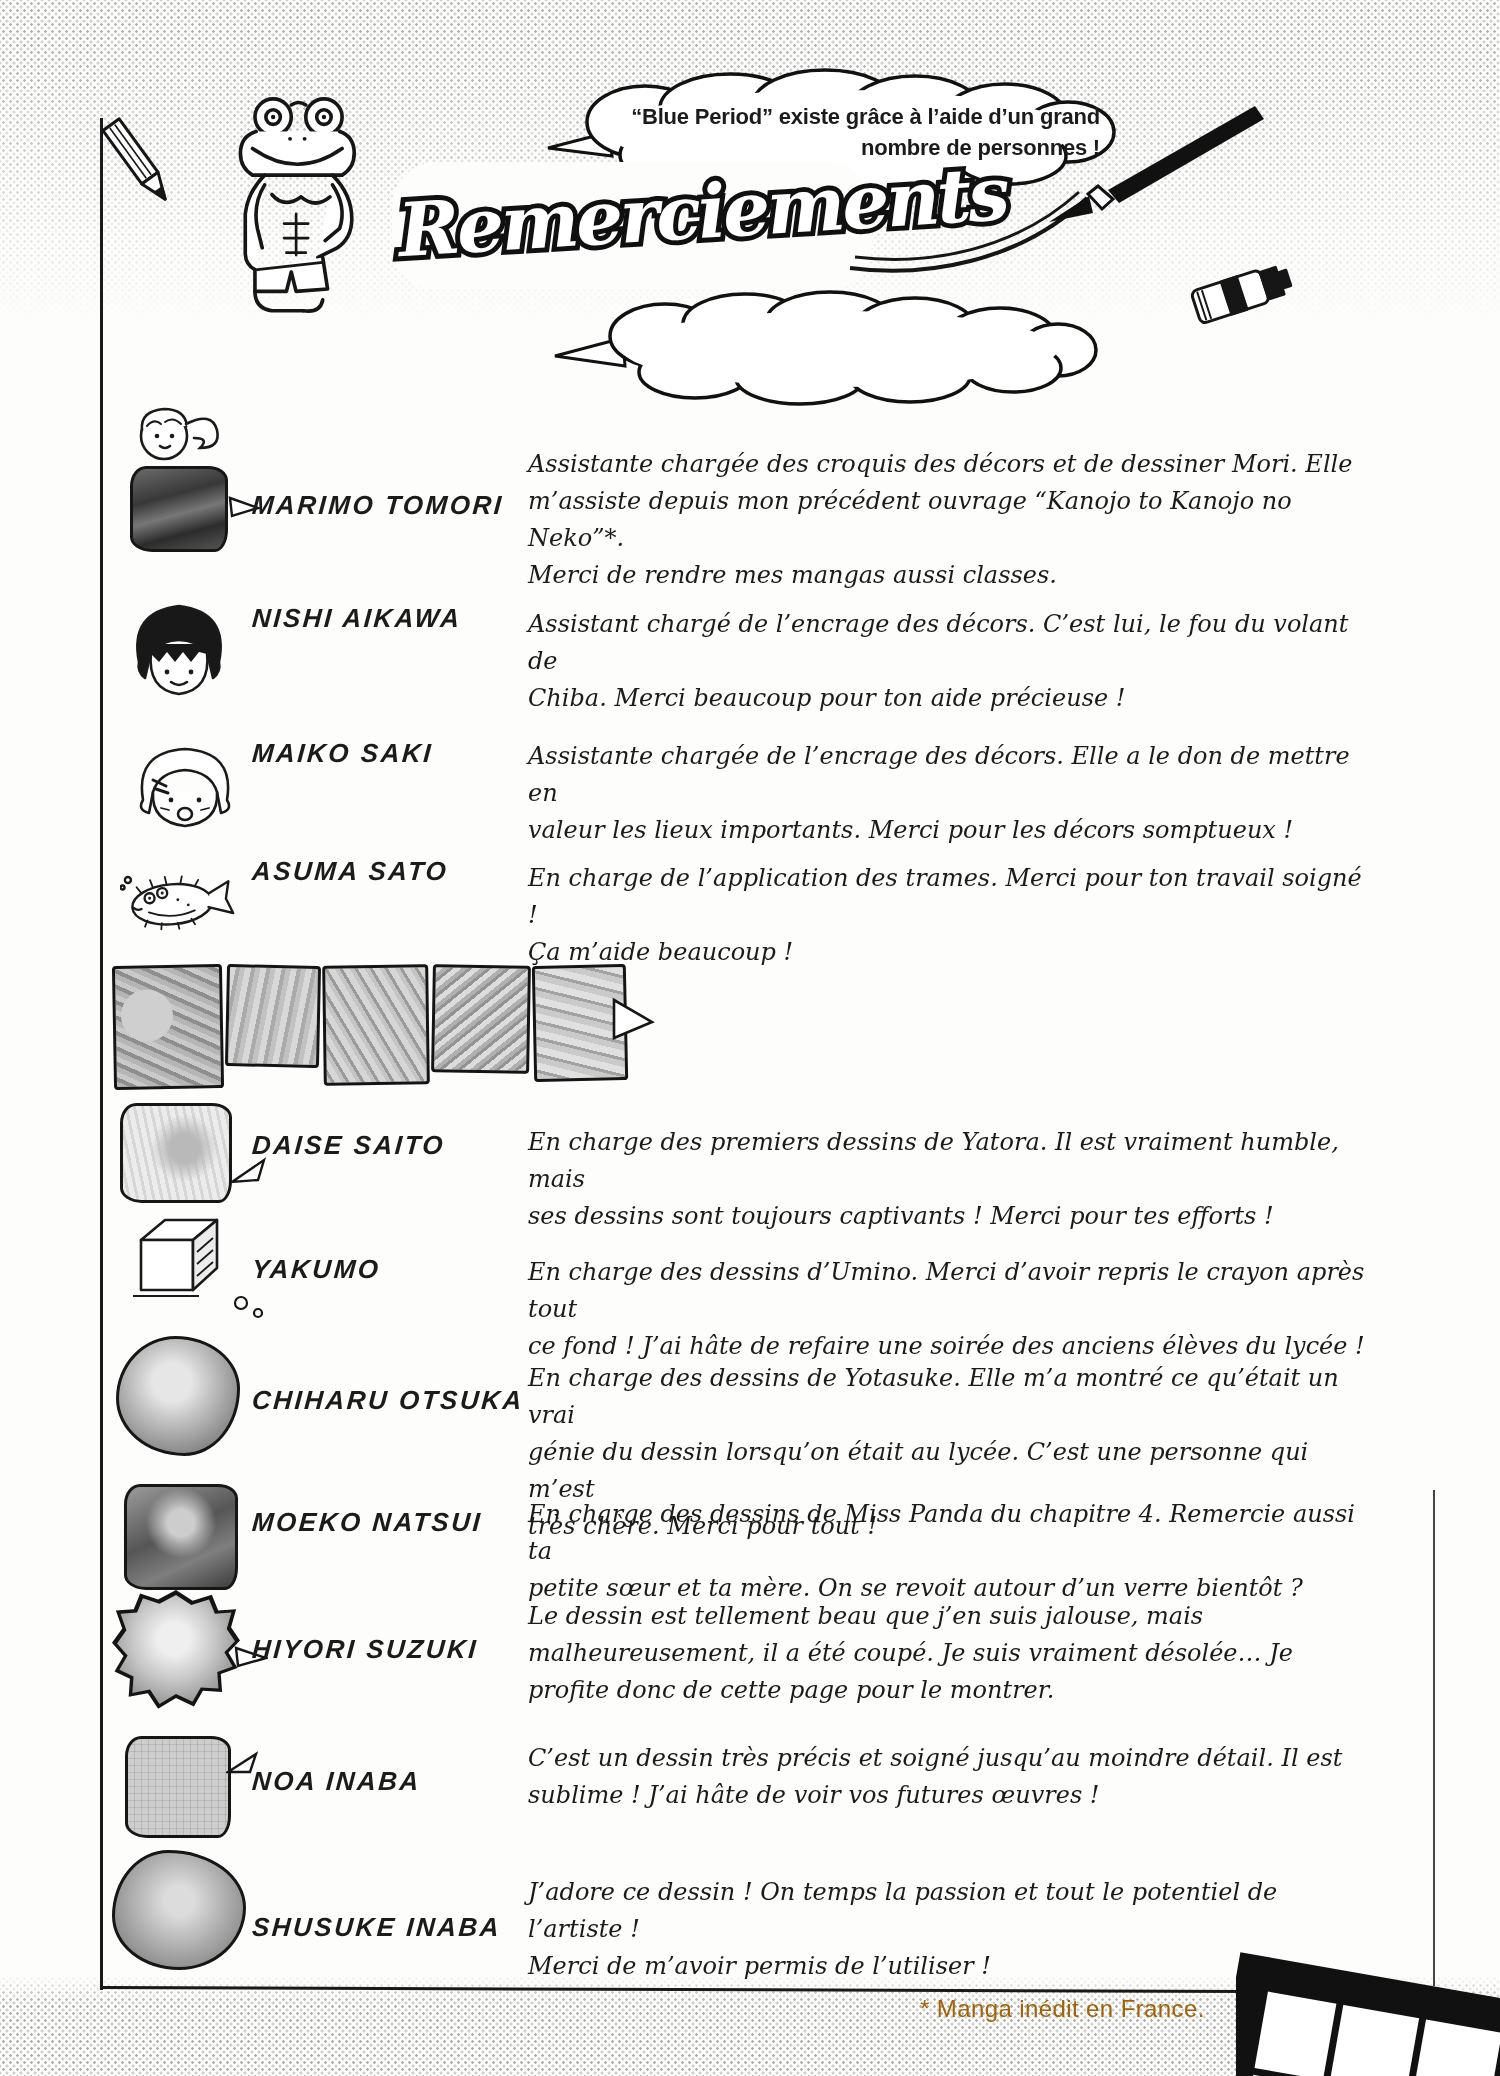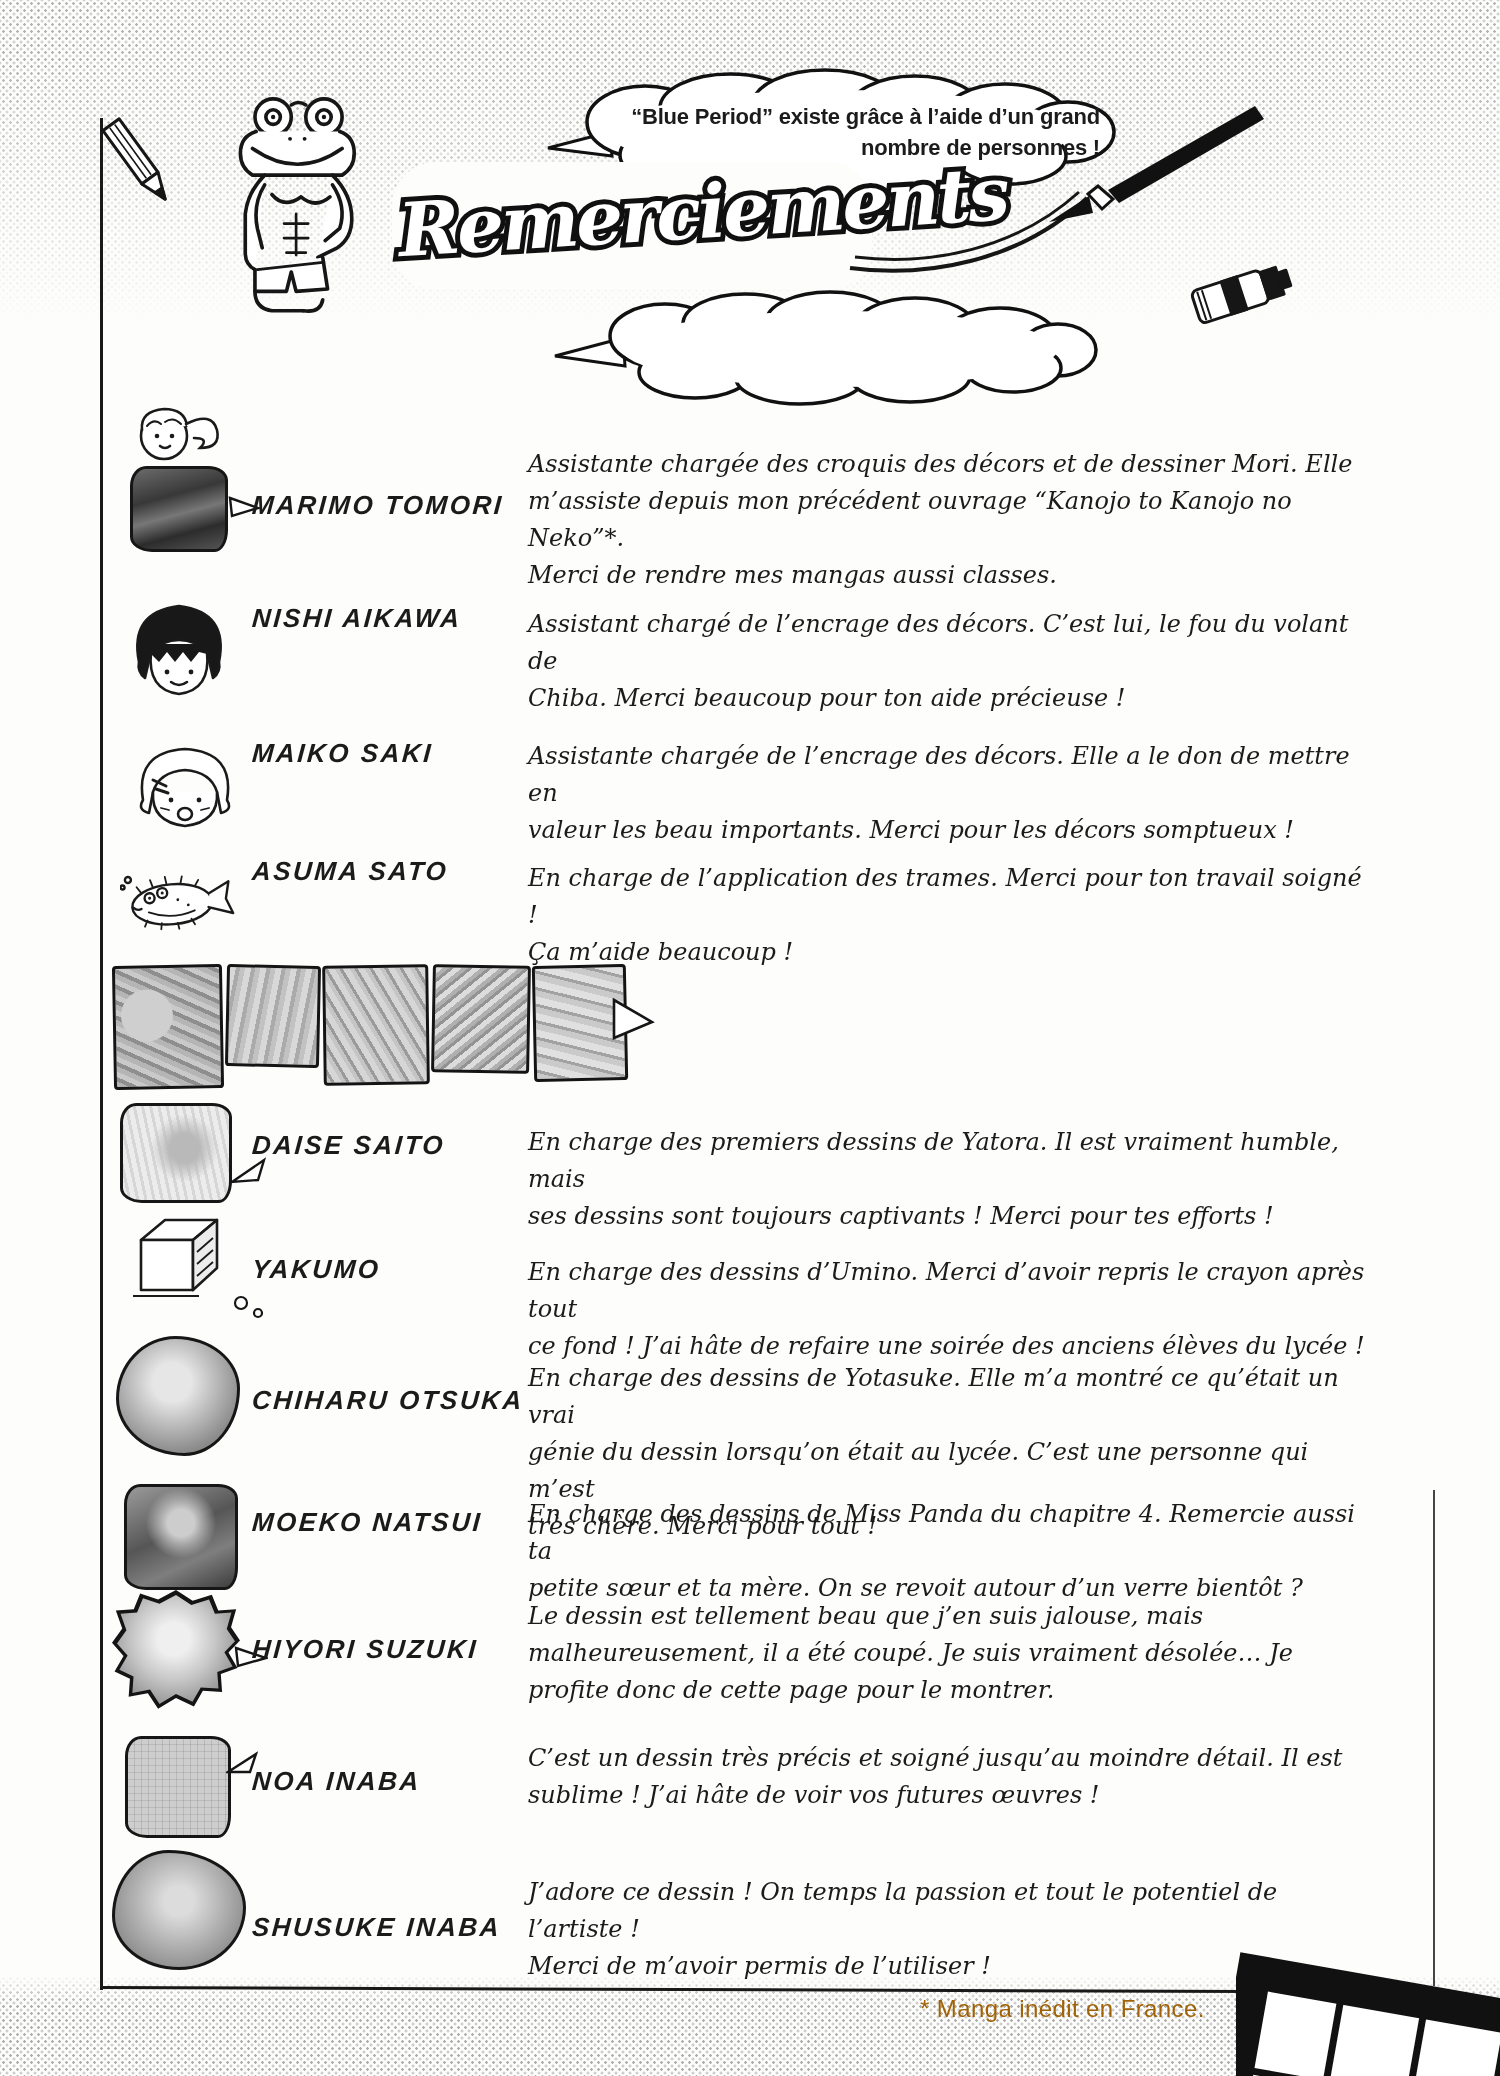--- a/index.html
+++ b/index.html
@@ -233,21 +233,21 @@
         <path d="M30,54 Q28,84 62,88 Q96,84 94,54"></path>
         <path d="M30,42 l13,6 M33,51 l12,4" stroke-width="3"></path>
         <circle cx="48" cy="62" r="2.4" fill="#1a1a1a" stroke="none"></circle>
         <circle cx="76" cy="62" r="2.4" fill="#1a1a1a" stroke="none"></circle>
         <path d="M38,70 l8,2 M86,70 l-8,2" stroke-width="1.8"></path>
         <ellipse cx="62" cy="76" rx="7" ry="6"></ellipse>
       </g>
     </svg>
     <div class="abs credit-name" style="top:738px">MAIKO SAKI</div>
     <div class="abs credit-text" style="top:738px">Assistante chargée de l’encrage des décors. Elle a le don de mettre en
-valeur les beau importants. Merci pour les décors somptueux !</div>
+valeur les lieux importants. Merci pour les décors somptueux !</div>
   </div>
 
   <div class="credit">
     <svg class="abs" style="left:120px;top:866px;width:120px;height:68px" viewBox="0 0 120 68">
       <g transform="rotate(-5 55 36)" stroke="#1a1a1a" stroke-width="2.4" fill="#fff" stroke-linecap="round" stroke-linejoin="round">
         <circle cx="10" cy="10" r="3"></circle>
           <circle cx="4" cy="17" r="2"></circle>
         <ellipse cx="52" cy="38" rx="40" ry="20"></ellipse>
         <path d="M90,30 L110,20 106,37 112,52 88,44"></path>
         <path d="M22,24 l-4,-6 M34,19 l-2,-7 M48,17 l-1,-7 M62,18 l2,-7 M76,22 l4,-6" stroke-width="1.8"></path>

